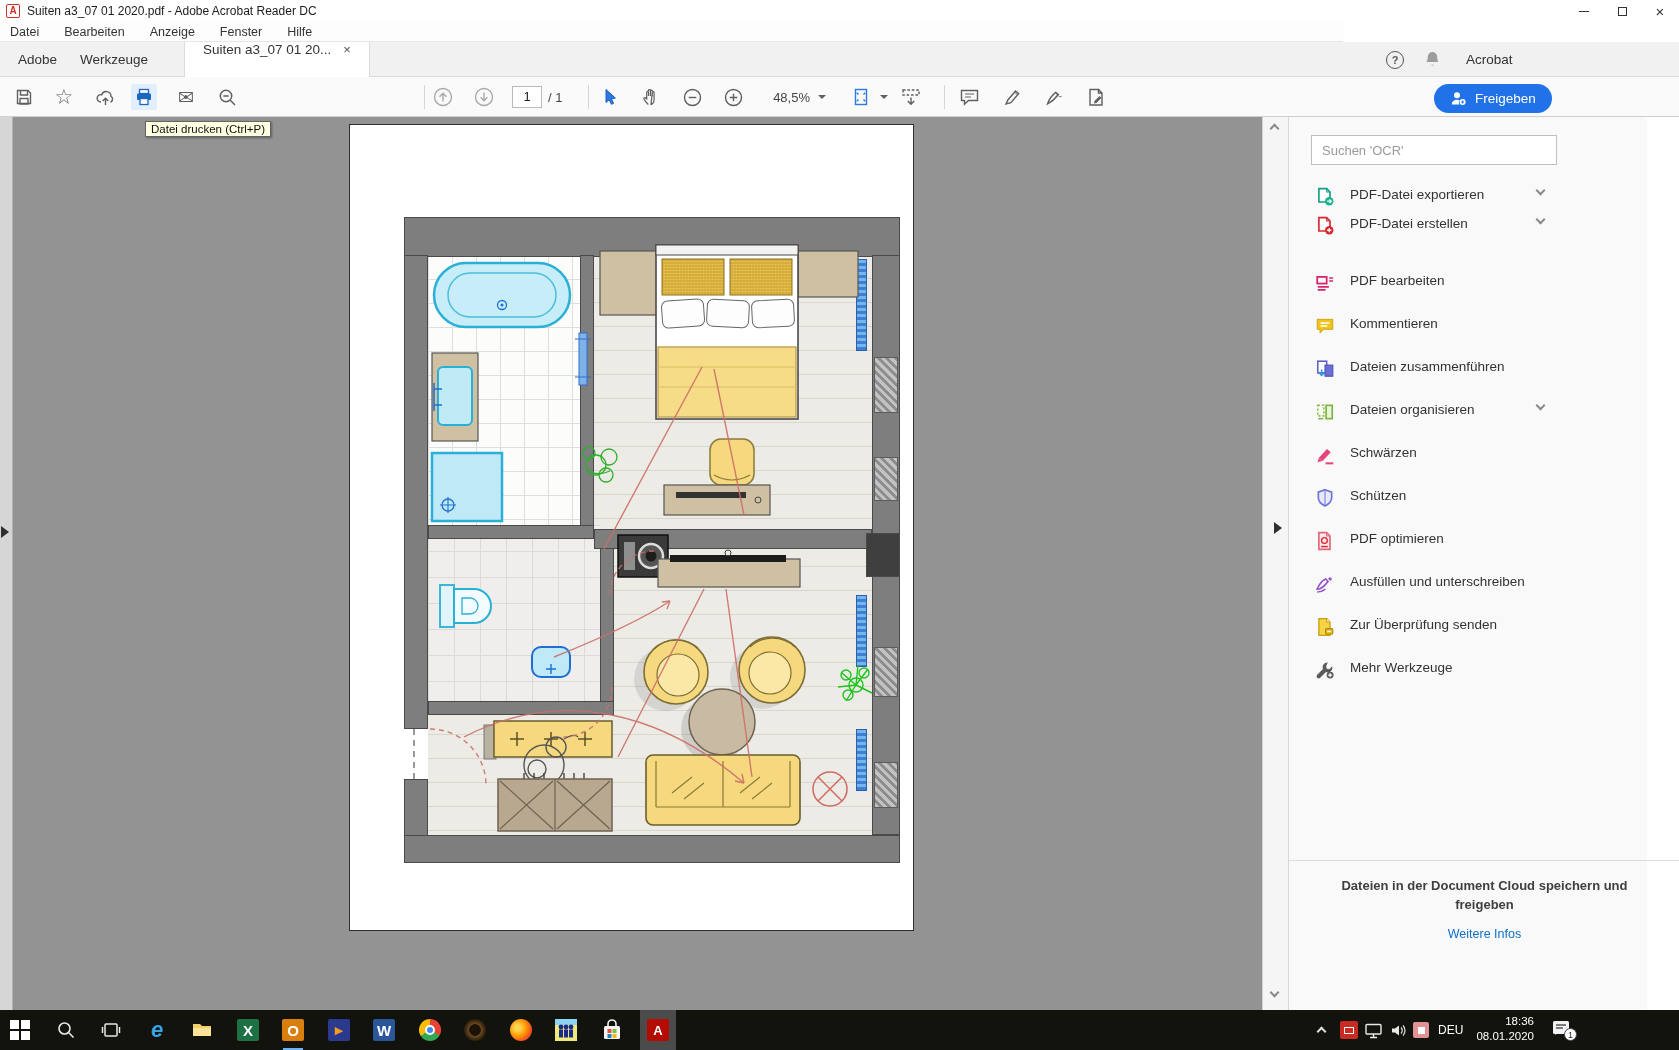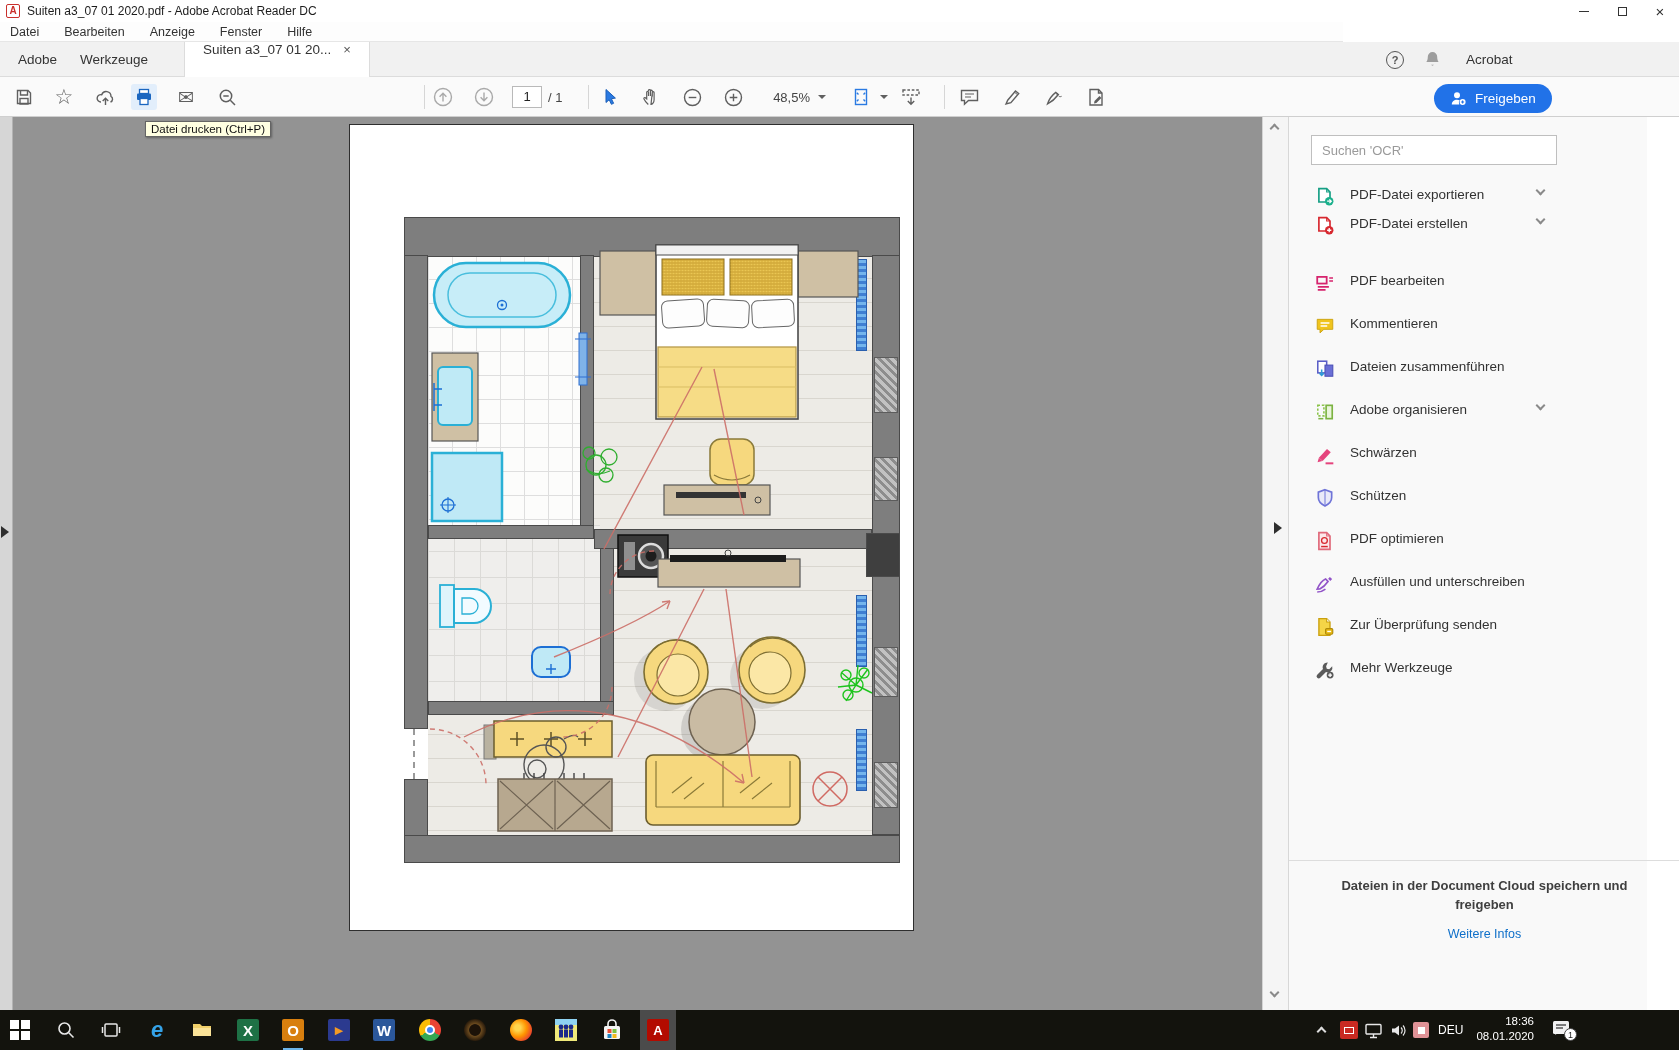--- a/index.html
+++ b/index.html
@@ -498,21 +498,21 @@
           <path d="M6 9.5v5m-2-1.8l2 2 2-2" stroke="#2f9bd8" fill="none" stroke-width="1.4"></path>
         </svg>
       <span>Dateien zusammenführen</span>
     </div>
     <div class="toolrow" style="top:285px">
       <svg class="ticon" viewBox="0 0 18 18">
           <rect x="2.5" y="3" width="5.5" height="9.5" fill="none" stroke="#8bc34a" stroke-width="1.4" stroke-dasharray="2 1.6"></rect>
           <rect x="10" y="3" width="5.5" height="12" fill="#eaf5dc" stroke="#7cb342" stroke-width="1.5"></rect>
           <path d="M3 15h4.5" stroke="#7cb342" stroke-width="1.4"></path>
         </svg>
-      <span>Adobe organisieren</span>
+      <span>Dateien organisieren</span>
       <span class="chev chev-down tchev"></span>
     </div>
     <div class="toolrow" style="top:328px">
       <svg class="ticon" viewBox="0 0 18 18">
           <path d="M3.5 11.5l7.3-7.8 3.4 2.9-7.3 7.8z" fill="#e5447d"></path>
           <path d="M3.5 11.5l-1.2 4 4.4-1.2z" fill="#e5447d"></path>
           <path d="M9.5 16.5h7" stroke="#e5447d" stroke-width="1.8"></path>
         </svg>
       <span>Schwärzen</span>
     </div>

